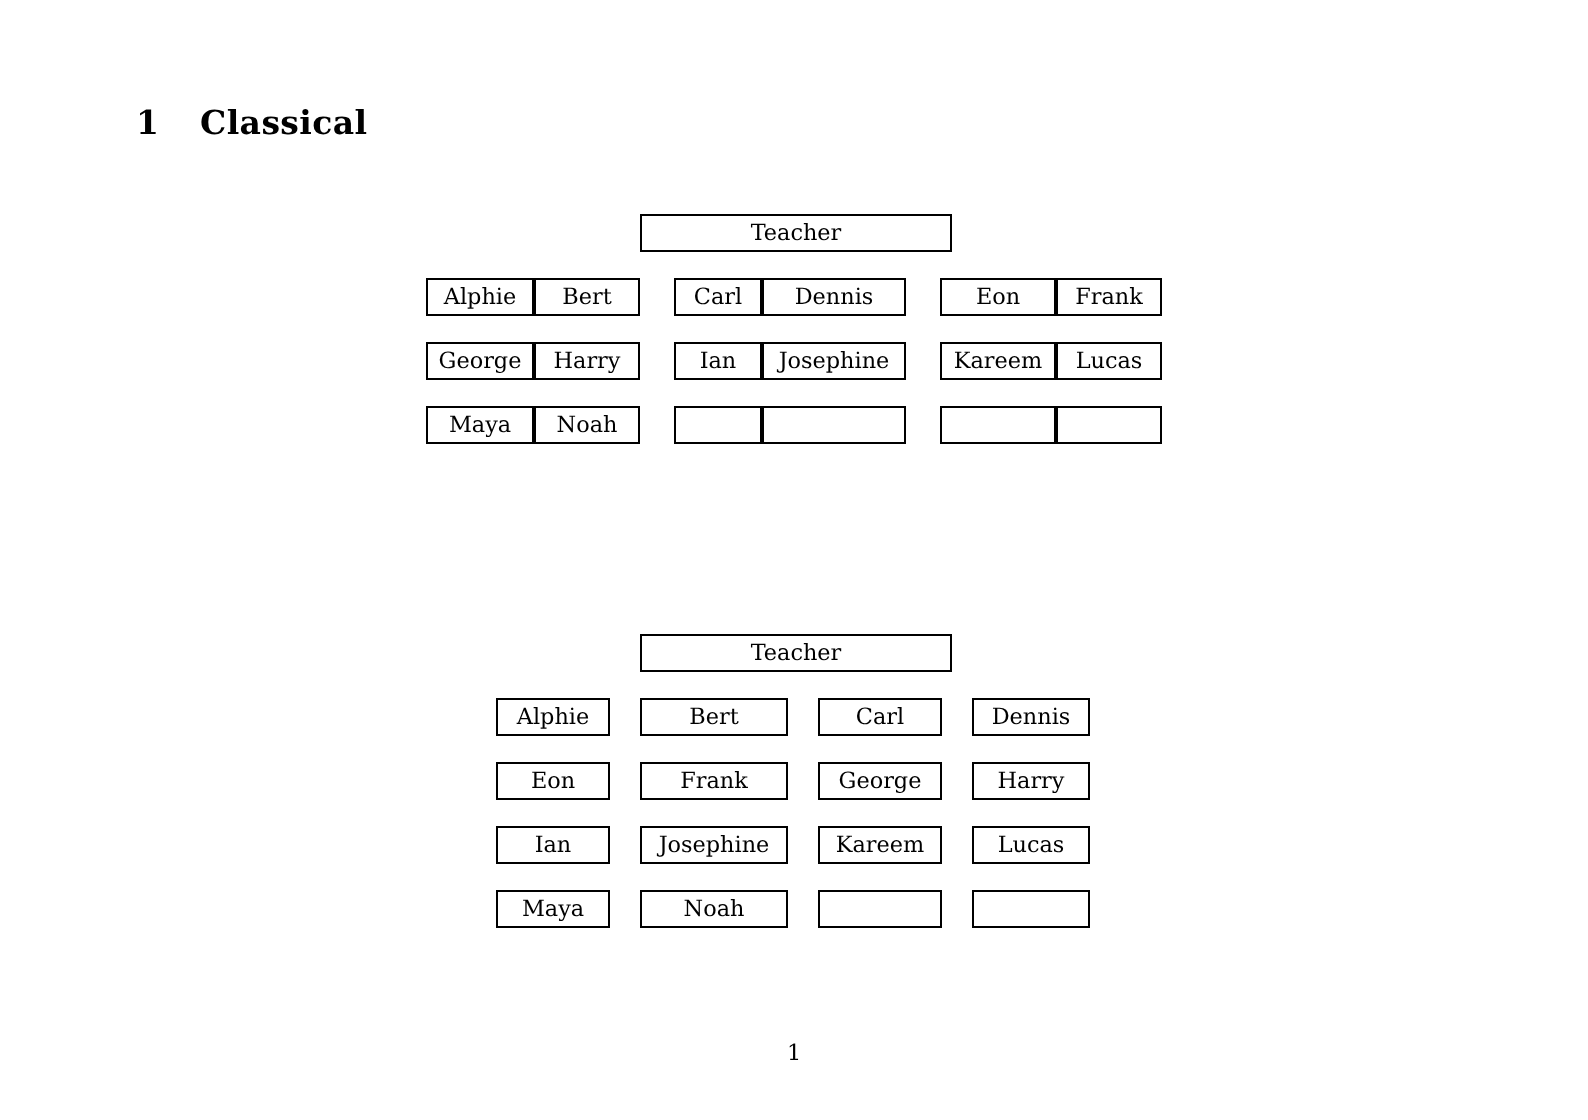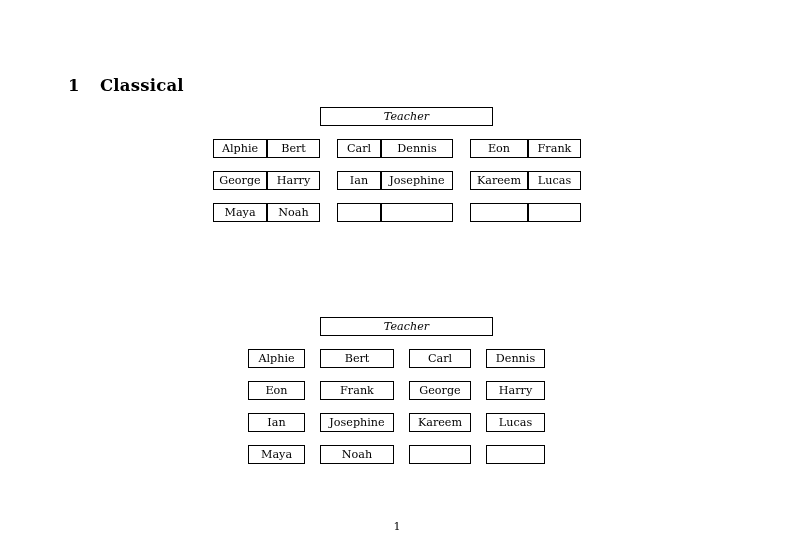--- a/index.html
+++ b/index.html
@@ -26,42 +26,41 @@
     position: absolute;
     font-weight: bold;
     font-size: 16.5px;
     letter-spacing: 0.2px;
     white-space: nowrap;
   }
   .section-heading .sec-num {
     display: inline-block;
     width: 32px;
   }
-  #heading-classical   { left: 68px; top: 76px; }
+  #heading-classical   { left: 68px; top: 52px; }
   #heading-distributed { left: 68px; top: 275px; }
 
   
   .box {
     box-sizing: border-box;
     height: 19px;
     border: 1px solid #000000;
     background: #ffffff;
     font-size: 11.2px;
     line-height: 17px;
     text-align: center;
     white-space: nowrap;
     overflow: hidden;
   }
 
   
   .teacher-box {
     position: absolute;
     left: 320px;
-    width: 173px;
-    font-style: italic;
+    width: 156px;
   }
   #classical-teacher   { top: 107px; }
   #distributed-teacher { top: 317px; }
 
   
   .cluster {
     position: absolute;
     display: flex;
   }
   .cluster .cell {

